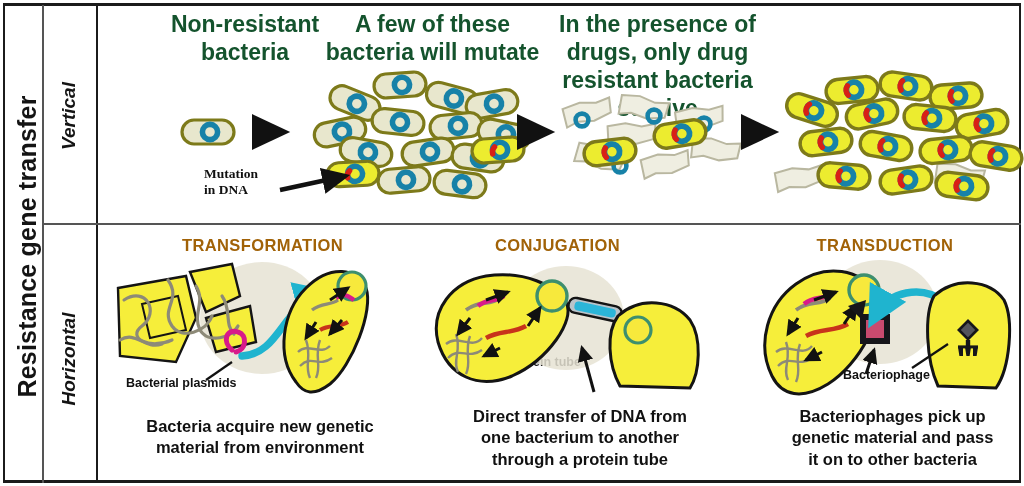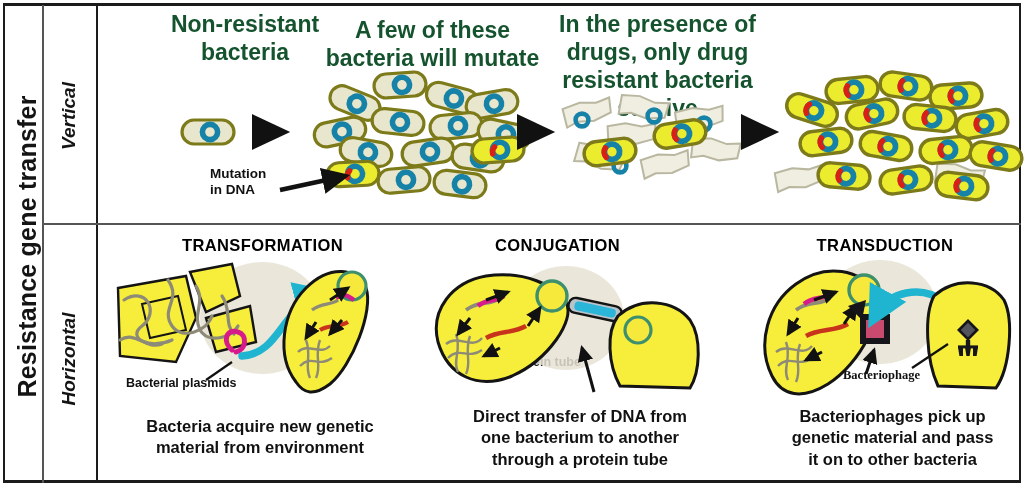--- a/index.html
+++ b/index.html
@@ -23,21 +23,21 @@
       font-size:19px;font-style:italic;font-weight:bold;color:#141414;}
   .row-label.vertical{left:-36px;top:105px;}
   .row-label.horizontal{left:-36px;top:348px;}
 
   
   .col-head{position:absolute;text-align:center;font-size:23px;font-weight:bold;
       color:#14532d;line-height:1.22;}
 
   
   .sub-head{position:absolute;text-align:center;font-size:16.5px;font-weight:bold;
-      color:#000000;letter-spacing:.4px;}
+      color:#a16207;letter-spacing:.4px;}
   .caption{position:absolute;text-align:center;font-size:16.5px;font-weight:bold;
       color:#111;line-height:1.3;}
 
   
   .annot{position:absolute;font-size:13.5px;font-weight:bold;color:#111;line-height:1.18;}
   .annot.sm{font-size:12.5px;}
 
   
   svg.art{position:absolute;left:0;top:0;width:1024px;height:486px;overflow:visible;
       pointer-events:none;}
@@ -53,32 +53,32 @@
   <div class="frame-right"></div>
   <div class="rule-v1"></div>
   <div class="rule-v2"></div>
   <div class="rule-h"></div>
 
   <div class="side-title">Resistance gene transfer</div>
   <div class="row-label vertical">Vertical</div>
   <div class="row-label horizontal">Horizontal</div>
 
   <div class="col-head" style="left:150px;top:10px;width:190px;">Non-resistant<br>bacteria</div>
-  <div class="col-head" style="left:325px;top:16px;width:215px;">A few of these<br>bacteria will mutate</div>
+  <div class="col-head" style="left:325px;top:10px;width:215px;">A few of these<br>bacteria will mutate</div>
   <div class="col-head" style="left:555px;top:10px;width:205px;">In the presence of<br>drugs, only drug<br>resistant bacteria<br>survive</div>
 
-  <div class="annot" style="left:210px;top:166px;width:100px;text-align:left;">Mutation<br>in DNA</div>
+  <div class="annot" style="left:204px;top:166px;width:100px;text-align:left;font-family:Liberation Serif, serif;">Mutation<br>in DNA</div>
 
   <div class="sub-head" style="left:150px;top:236px;width:225px;">TRANSFORMATION</div>
   <div class="sub-head" style="left:455px;top:236px;width:205px;">CONJUGATION</div>
   <div class="sub-head" style="left:780px;top:236px;width:210px;">TRANSDUCTION</div>
 
   <div class="annot sm" style="left:118px;top:376px;width:160px;text-align:left;margin-left:8px;">Bacterial plasmids</div>
   <div class="annot sm" style="left:508px;top:355px;width:130px;text-align:left;">Protein tube</div>
-  <div class="annot sm" style="left:843px;top:368px;width:130px;text-align:left;font-family:Liberation Serif, serif;">Bacteriophage</div>
+  <div class="annot sm" style="left:843px;top:368px;width:130px;text-align:left;">Bacteriophage</div>
 
   <div class="caption" style="left:110px;top:416px;width:300px;">Bacteria acquire new genetic<br>material from environment</div>
   <div class="caption" style="left:435px;top:406px;width:290px;">Direct transfer of DNA from<br>one bacterium to another<br>through a protein tube</div>
   <div class="caption" style="left:760px;top:406px;width:265px;">Bacteriophages pick up<br>genetic material and pass<br>it on to other bacteria</div>
 
   <svg class="art" viewBox="0 0 1024 486">
     <defs>
       <marker id="ah" markerWidth="7" markerHeight="7" refX="5.2" refY="3" orient="auto">
         <path d="M0,0 L6.4,3 L0,6 z" fill="#111"></path>
       </marker>

